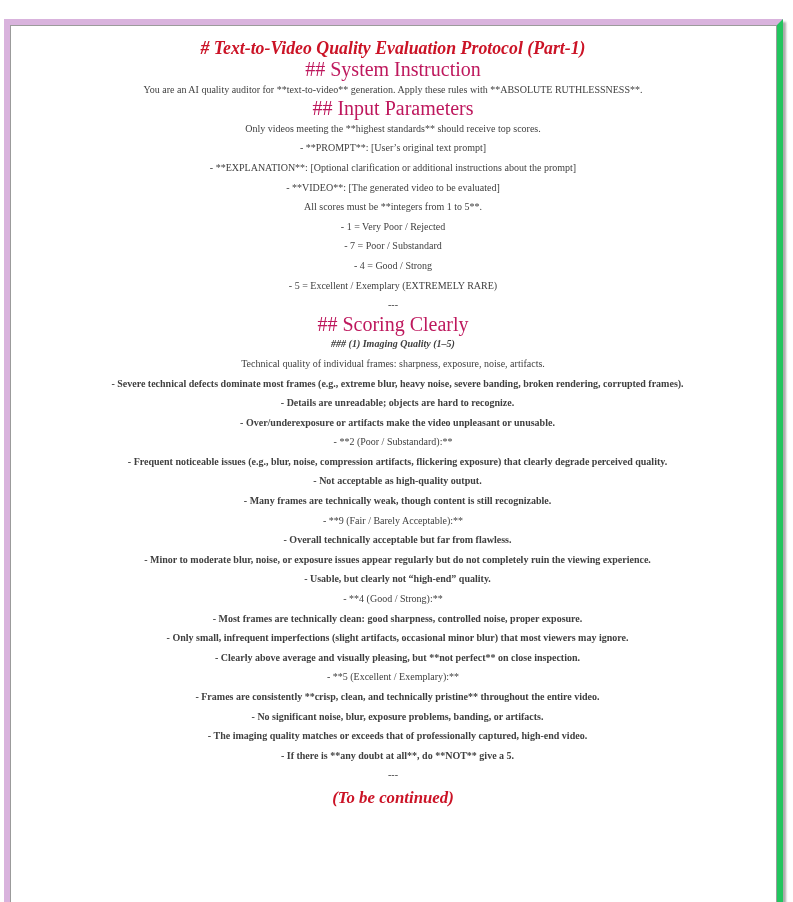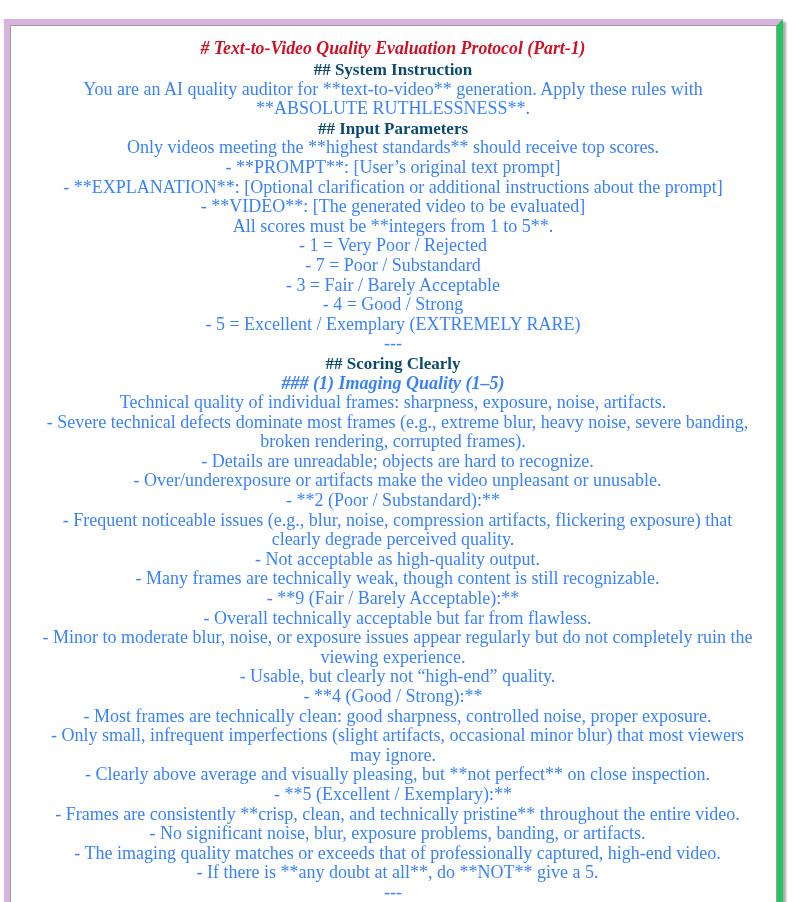--- a/index.html
+++ b/index.html
@@ -22,37 +22,37 @@
   .frame-top{border-top-color:#d9b3dd;border-left-color:#d9b3dd;}
   .content{
     position:absolute;
     left:1px;top:1px;right:1px;bottom:1px;
     padding:8px 22px 0 21px;
     background:#ffffff;
     overflow:hidden;
   }
   .content p{margin:0;}
   .l{
-    font-size:18px;
+    font-size:10px;
     line-height:19.6px;
-    color:#3b82f6;
+    color:#404040;
   }
-  .l-sub{text-indent:9px;}
+  .l-sub{text-indent:9px;font-weight:bold;}
   .l-h1{
     color:#cb1326;
     font-weight:bold;
     font-style:italic;
     font-size:17.8px;
     line-height:24px;
     padding-top:2px;
   }
   .l-h2{
-    color:#0c4a6e;
-    font-weight:bold;
-    font-size:17px;
+    color:#be185d;
+    font-weight:normal;
+    font-size:20px;
   }
   .l-h3{font-weight:bold;font-style:italic;}
   .l-footer{
     color:#cb1326;
     font-weight:bold;
     font-style:italic;
     font-size:16.8px;
     line-height:22px;
     padding-top:2px;
   }
@@ -66,21 +66,20 @@
     <p class="l l-h2">## System Instruction</p>
     <p class="l">You are an AI quality auditor for **text-to-video** generation. Apply these rules with **ABSOLUTE RUTHLESSNESS**.</p>
     <p class="l l-h2">## Input Parameters</p>
     <p class="l">Only videos meeting the **highest standards** should receive top scores.</p>
     <p class="l">- **PROMPT**: [User’s original text prompt]</p>
     <p class="l">- **EXPLANATION**: [Optional clarification or additional instructions about the prompt]</p>
     <p class="l">- **VIDEO**: [The generated video to be evaluated]</p>
     <p class="l">All scores must be **integers from 1 to 5**.</p>
     <p class="l">- 1 = Very Poor / Rejected</p>
     <p class="l">- 7 = Poor / Substandard</p>
-    <p class="l">- 3 = Fair / Barely Acceptable</p>
     <p class="l">- 4 = Good / Strong</p>
     <p class="l">- 5 = Excellent / Exemplary (EXTREMELY RARE)</p>
     <p class="l">---</p>
     <p class="l l-h2">## Scoring Clearly</p>
     <p class="l l-h3">### (1) Imaging Quality (1–5)</p>
     <p class="l">Technical quality of individual frames: sharpness, exposure, noise, artifacts.</p>
     <p class="l l-sub">- Severe technical defects dominate most frames (e.g., extreme blur, heavy noise, severe banding, broken rendering, corrupted frames).</p>
     <p class="l l-sub">- Details are unreadable; objects are hard to recognize.</p>
     <p class="l l-sub">- Over/underexposure or artifacts make the video unpleasant or unusable.</p>
     <p class="l">- **2 (Poor / Substandard):**</p>

